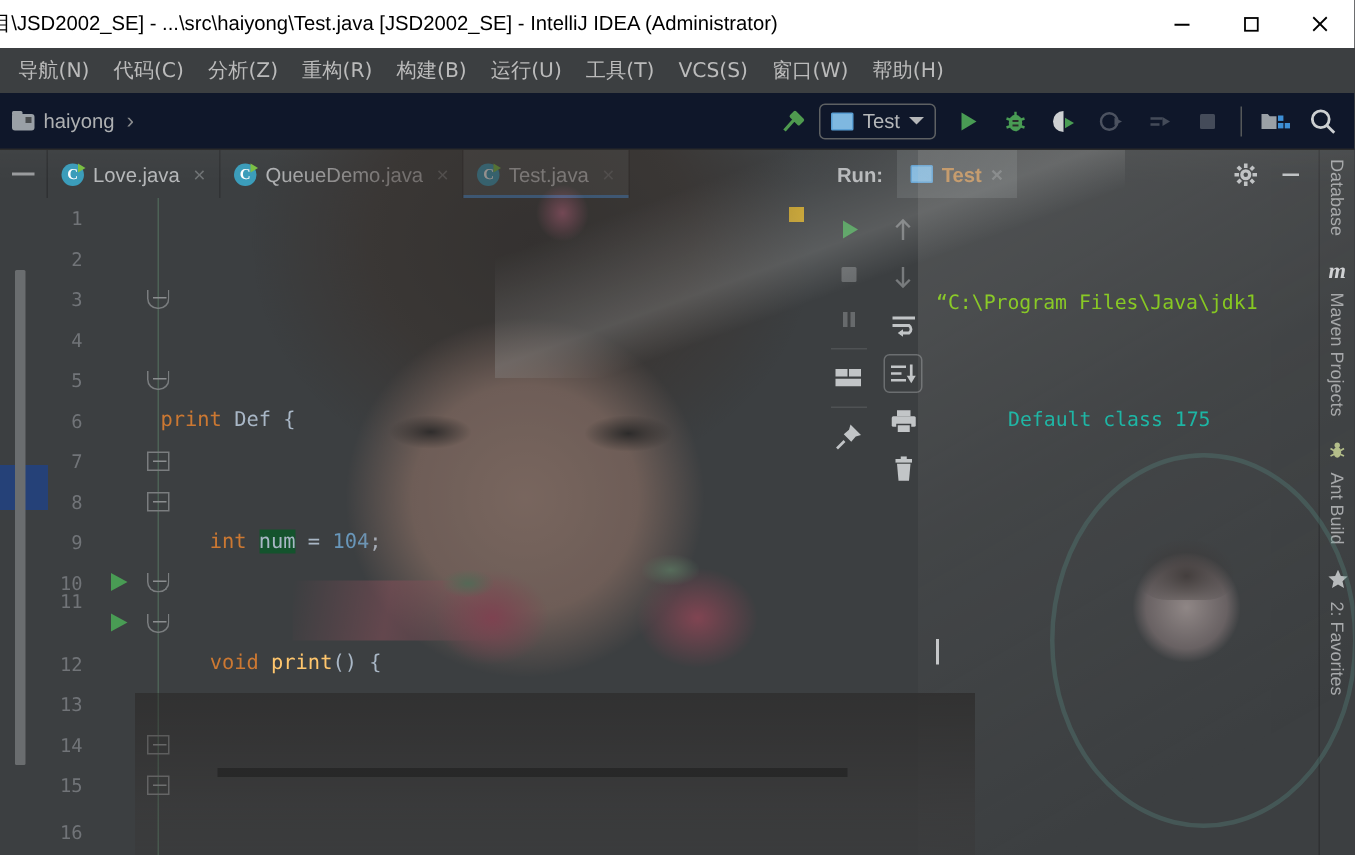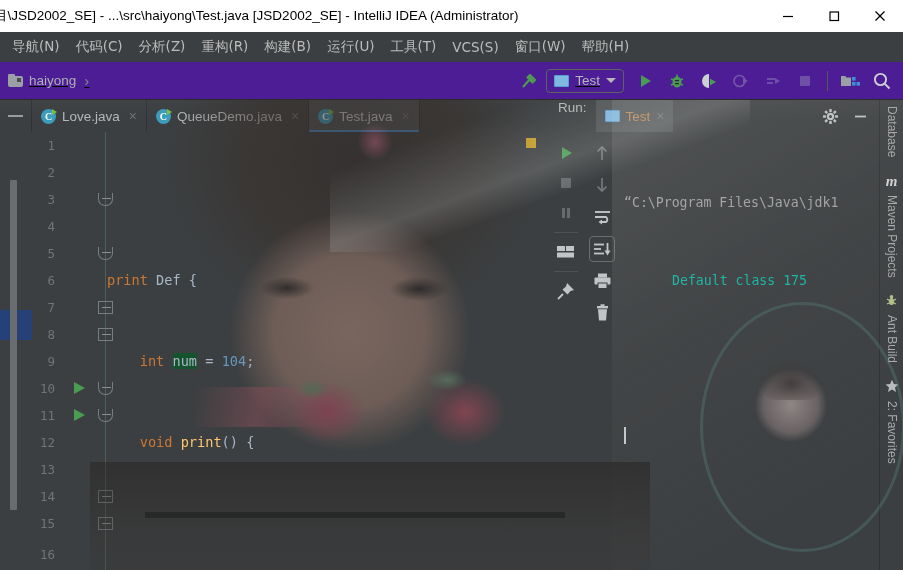--- a/index.html
+++ b/index.html
@@ -30,22 +30,22 @@
     height:30px; background:#3c3f41; display:flex; align-items:center;
     padding-left:4px; position:relative; z-index:40;
   }
   .menu-item {
     font-size:13.5px; color:#bbbbbb; padding:3px 8px; white-space:nowrap;
     font-family:"DejaVu Sans", sans-serif;
   }
 
   
   .toolbar {
-    height:38px; background:#4c1d95; display:flex; align-items:center;
-    position:relative; z-index:30; border-bottom:1px solid #2b2b2b;text-decoration:underline;
+    height:38px; background:#0f172a; display:flex; align-items:center;
+    position:relative; z-index:30; border-bottom:1px solid #2b2b2b;
   }
   .crumb {
     display:flex; align-items:center; gap:6px; padding-left:8px;
     font-size:13.5px; color:#aeb0b2;
   }
   .crumb-sep { color:#8a8c8e; font-size:15px; margin-left:2px;}
   .folder-ic { width:15px; height:13px; position:relative; }
   .folder-ic .b { position:absolute; inset:2px 0 0 0; background:#9aa0a6; border-radius:1px 2px 2px 2px; }
   .folder-ic .t { position:absolute; left:0; top:0; width:7px; height:3px; background:#9aa0a6; border-radius:1px; }
   .folder-ic .d { position:absolute; right:2px; top:4px; width:4px; height:4px; background:#4a4d4f; }
@@ -124,39 +124,39 @@
   }
   .code .ln { height:27px; }
   .kw { color:#cc7832; }
   .num { color:#6897bb; }
   .mth { color:#ffc66d; }
   .hl-num { background:#14532d; }
   .ed-marker { position:absolute; right:12px; top:6px; width:10px; height:10px; background:#c9a227; z-index:4;}
 
   
   .run-pane { width:331px; position:relative; background:#3c3f41; display:flex; flex-direction:column; }
-  .run-head { height:32px; display:flex; background:#3c3f41; }
+  .run-head { height:32px; display:flex; align-items:center; background:#3c3f41;font-weight:bold; }
   .run-label { font-size:13.5px; color:#b6b8ba; padding:0 9px 0 10px; }
   .run-tab {
     display:flex; align-items:center; gap:6px; padding:0 9px; height:32px;
     background:#4e5254; font-size:13.5px; color:#c08a4e;
   }
   .run-tab .x { color:#6f7375; font-size:14px;}
   .run-head-right { margin-left:auto; display:flex; align-items:center; gap:4px; padding-right:6px;}
   .run-body { flex:1; display:flex; position:relative; }
   .run-tools { width:36px; display:flex; flex-direction:column; align-items:center; padding-top:8px; gap:4px; }
   .run-tools2 { width:36px; display:flex; flex-direction:column; align-items:center; padding-top:8px; gap:6px;}
   .rt { width:26px; height:26px; display:flex; align-items:center; justify-content:center; }
   .rt.boxed { border:1px solid #6b6e70; border-radius:4px; }
   .rt-sep { width:24px; height:1px; background:#4f5254; margin:2px 0;}
   .console {
     flex:1; padding:6px 4px 0 4px; font-family:"DejaVu Sans Mono", monospace;
     font-size:13.2px; line-height:26px; white-space:pre; overflow:hidden;
   }
-  .c-gray { color:#a3a3a3; }
+  .c-gray { color:#84cc16; }
   .c-yellow { color:#14b8a6;margin-left:48px; }
   .c-blue { color:#4e9ad6; }
   .caret-bar { display:inline-block; width:2px; height:17px; background:#c8cacc; vertical-align:-3px;}
 
   
   .right-strip {
     width:24px; background:#3c3f41; border-left:1px solid #2f3133;
     display:flex; flex-direction:column; align-items:center; padding-top:6px; gap:16px;
     position:relative; z-index:25;
   }
@@ -389,21 +389,21 @@
           <span class="lnum" style="top:6px">1</span>
           <span class="lnum" style="top:33px">2</span>
           <span class="lnum" style="top:60px">3</span>
           <span class="lnum" style="top:87px">4</span>
           <span class="lnum" style="top:114px">5</span>
           <span class="lnum" style="top:141px">6</span>
           <span class="lnum" style="top:168px">7</span>
           <span class="lnum" style="top:195px">8</span>
           <span class="lnum" style="top:222px">9</span>
           <span class="lnum" style="top:249px">10</span>
-          <span class="lnum" style="top:276px">11</span>
+          <span class="lnum" style="top:261px">11</span>
           <span class="lnum" style="top:303px">12</span>
           <span class="lnum" style="top:330px">13</span>
           <span class="lnum" style="top:357px">14</span>
           <span class="lnum" style="top:384px">15</span>
           <span class="lnum" style="top:415px">16</span>
 
           <span class="runmark" style="top:250px"></span>
           <span class="runmark" style="top:277px"></span>
 
           <span class="fold open" style="top:61px">

